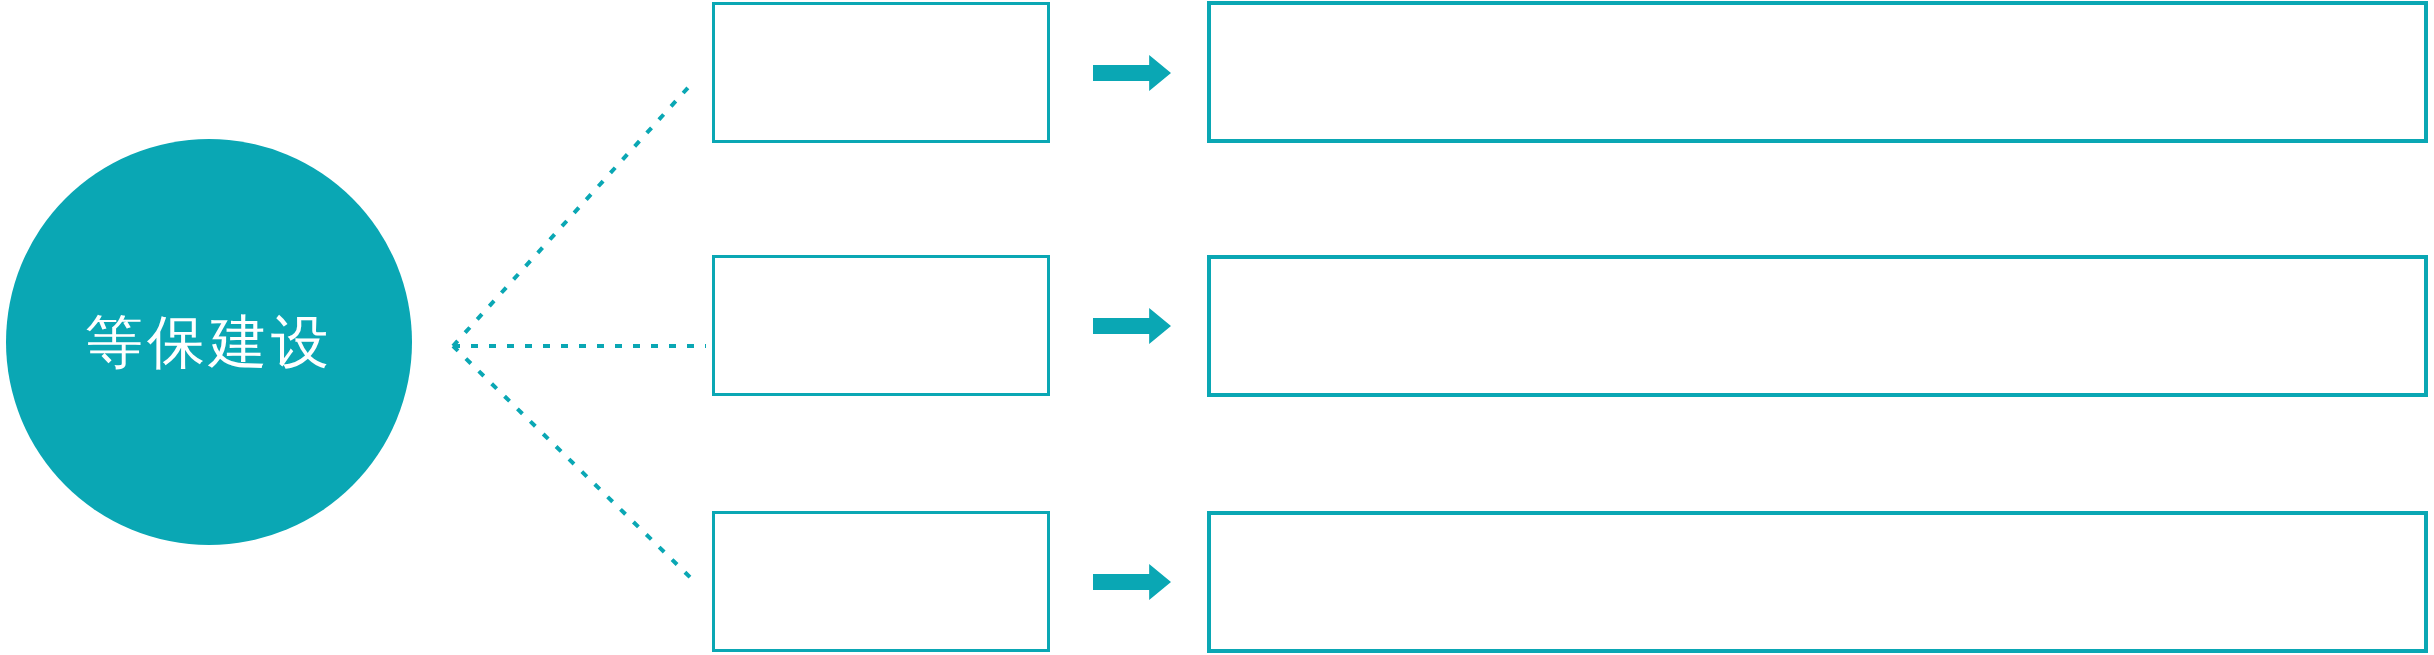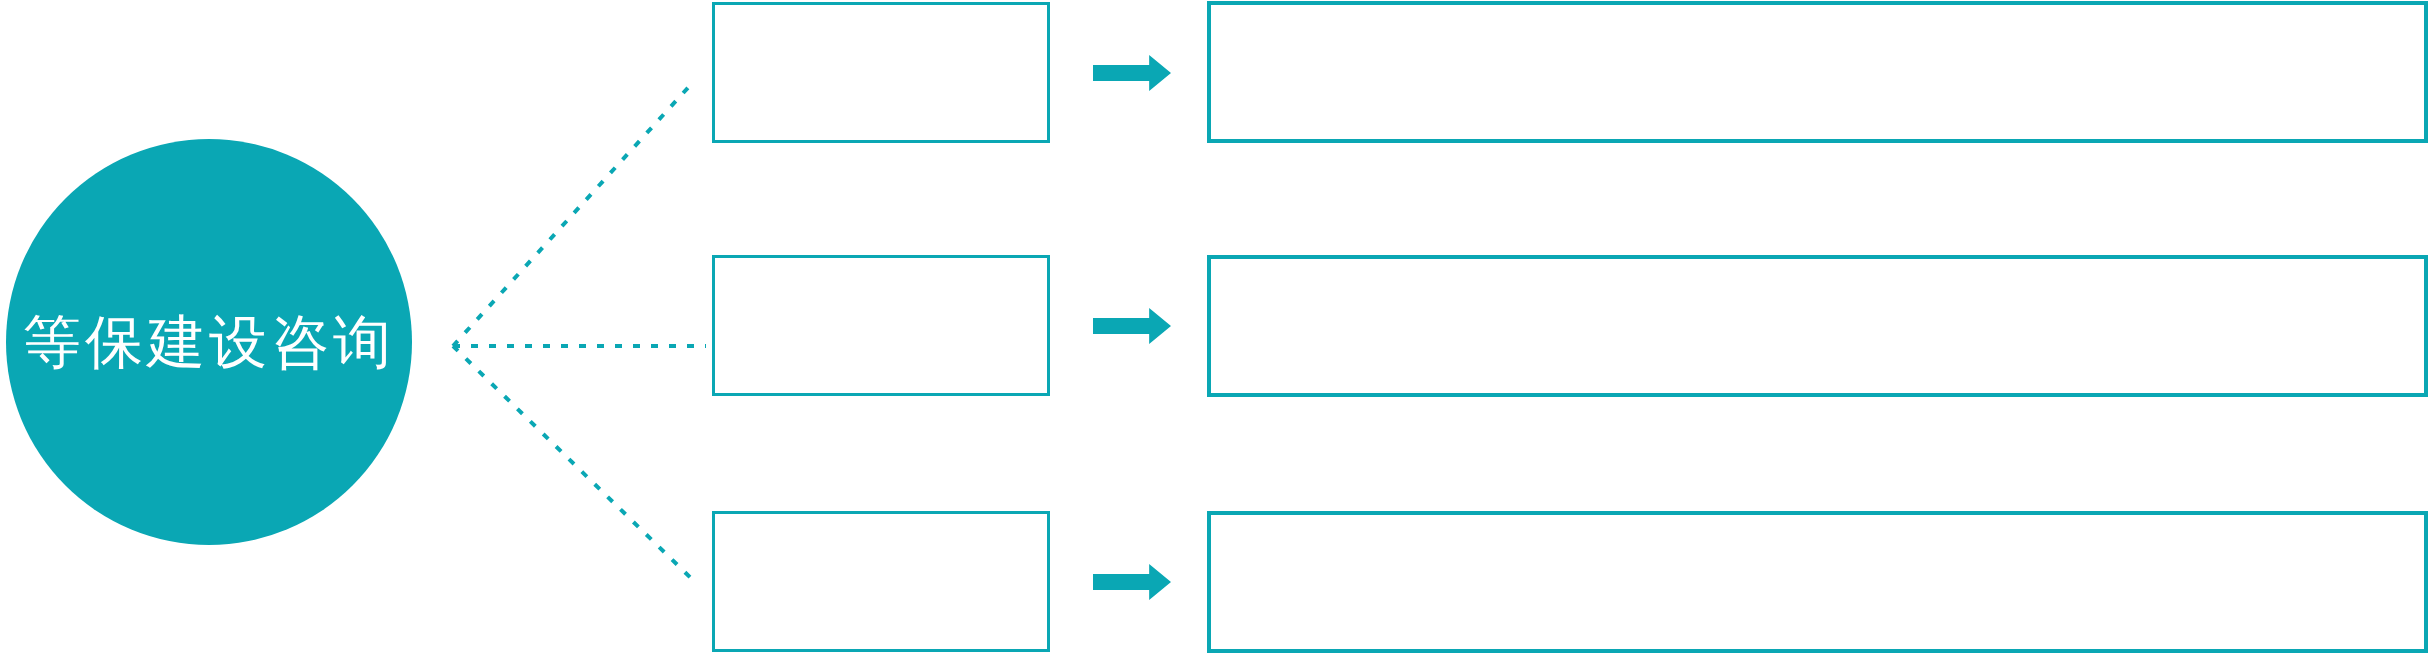--- a/index.html
+++ b/index.html
@@ -108,21 +108,20 @@
 <div class="stage">
 
   <svg class="connectors" viewBox="0 0 2434 655" xmlns="http://www.w3.org/2000/svg">
     <line x1="453" y1="346" x2="695" y2="80"></line>
     <line x1="453" y1="346" x2="706" y2="346"></line>
     <line x1="453" y1="346" x2="697" y2="584"></line>
   </svg>
 
   <div class="circle">
     <span class="line">等保建设</span>
-    <span class="line">咨询</span>
   </div>
 
   <div class="smallbox r1">
     <span></span>
   </div>
   <div class="arrow r1"></div>
   <div class="bigbox r1">
     <span></span>
   </div>
 

